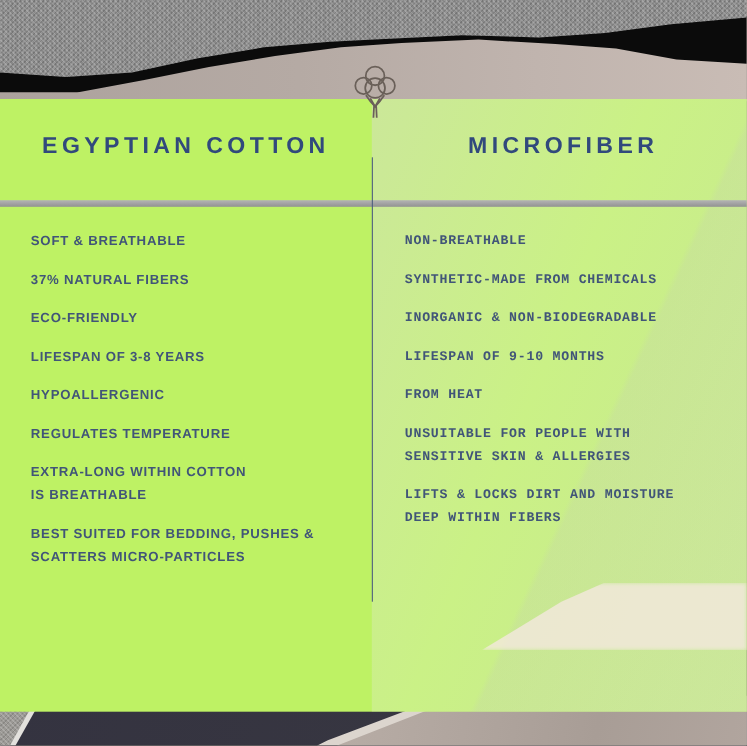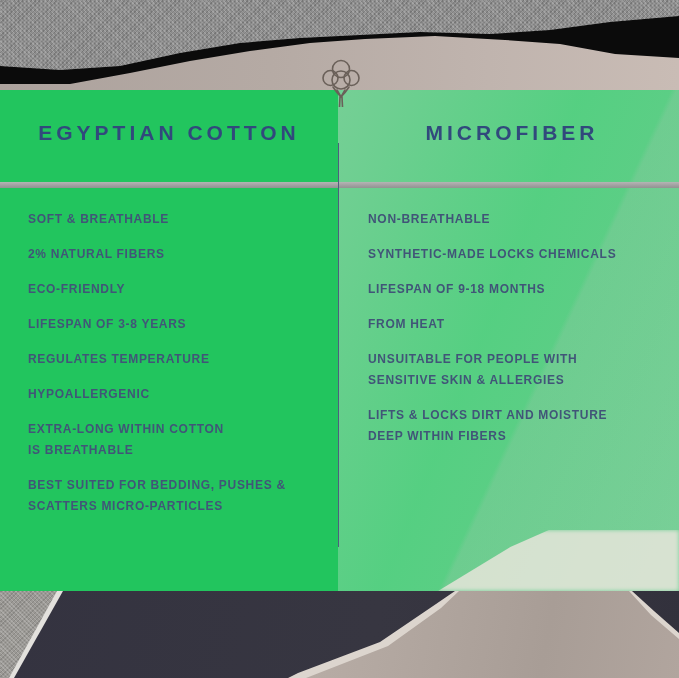--- a/index.html
+++ b/index.html
@@ -31,38 +31,38 @@
     background-image:
       repeating-linear-gradient(45deg, rgba(255,255,255,.18) 0 1px, transparent 1px 3px),
       repeating-linear-gradient(-45deg, rgba(0,0,0,.12) 0 1px, transparent 1px 3px);
     clip-path:polygon(0 0,57px 0,9px 87px,0 87px);}
   .mound-edge{position:absolute;inset:0;background:#dcd5ce;
     clip-path:polygon(455px 0,632px 0,654px 20px,679px 42px,679px 87px,288px 87px,298px 82px,380px 51px,436px 13px);}
   .mound{position:absolute;inset:0;
     background:linear-gradient(100deg,#aba09a 0%,#b8ada6 45%,#a89d96 80%,#b1a59e 100%);
     clip-path:polygon(459px 0,629px 0,651px 24px,679px 48px,679px 87px,306px 87px,388px 55px,441px 17px);}
   
-  .panel{position:absolute;left:0;top:90px;width:679px;height:501px;background:#22c55e;z-index:4;}
+  .panel{position:absolute;left:0;top:90px;width:679px;height:557px;background:#bef264;z-index:4;}
   .panel-right-tint{position:absolute;left:338px;top:0;width:341px;height:100%;
     background:linear-gradient(112deg, rgba(219,219,217,.45) 0%, rgba(238,238,236,.25) 45%, rgba(214,214,212,.40) 100%);}
   .panel-sheen{position:absolute;left:338px;top:0;width:341px;height:100%;
     background:linear-gradient(115deg, transparent 58%, rgba(196,196,194,.18) 59%, rgba(233,233,231,.12) 100%);}
   .blush{position:absolute;left:438px;top:440px;width:241px;height:61px;
     background:#f7e9e5;opacity:.75;filter:blur(2px);
     clip-path:polygon(0% 100%,30% 28%,46% 0%,100% 0%,100% 100%);}
   .hbar{position:absolute;left:0;top:92px;width:100%;height:6px;
     background:linear-gradient(#b4b4b4,#929292);}
   .vline{position:absolute;left:338px;top:53px;width:1px;height:404px;background:#4d5f7e;}
   .col-title{position:absolute;top:32px;line-height:21px;font-size:21px;font-weight:bold;
     letter-spacing:4px;text-align:center;color:#31497c;}
   .col-title.left{left:0;width:338px;}
   .col-title.right{left:330px;width:340px;margin-left:12px;}
   .items{position:absolute;top:119px;width:305px;}
   .items.left{left:28px;}
-  .items.right{left:368px;}
+  .items.right{left:368px;font-family:Liberation Mono, monospace;}
   .item{font-size:12px;font-weight:bold;line-height:21px;letter-spacing:.7px;
     color:#415578;margin-bottom:14px;white-space:pre-line;}
 </style>
 </head>
 <body>
 
 <div class="stage">
 
   <div class="photo-top">
     <div class="tan-band"></div>
@@ -92,34 +92,35 @@
     <div class="blush"></div>
 
     <div class="col-title left">EGYPTIAN COTTON</div>
     <div class="col-title right">MICROFIBER</div>
 
     <div class="hbar"></div>
     <div class="vline"></div>
 
     <div class="items left">
         <div class="item">SOFT &amp; BREATHABLE</div>
-        <div class="item">2% NATURAL FIBERS</div>
+        <div class="item">37% NATURAL FIBERS</div>
         <div class="item">ECO-FRIENDLY</div>
         <div class="item">LIFESPAN OF 3-8 YEARS</div>
+        <div class="item">HYPOALLERGENIC</div>
         <div class="item">REGULATES TEMPERATURE</div>
-        <div class="item">HYPOALLERGENIC</div>
         <div class="item">EXTRA-LONG WITHIN COTTON
 IS BREATHABLE</div>
         <div class="item">BEST SUITED FOR BEDDING, PUSHES &amp;
 SCATTERS MICRO-PARTICLES</div>
       </div>
     <div class="items right">
         <div class="item">NON-BREATHABLE</div>
-        <div class="item">SYNTHETIC-MADE LOCKS CHEMICALS</div>
-        <div class="item">LIFESPAN OF 9-18 MONTHS</div>
+        <div class="item">SYNTHETIC-MADE FROM CHEMICALS</div>
+        <div class="item">INORGANIC &amp; NON-BIODEGRADABLE</div>
+        <div class="item">LIFESPAN OF 9-10 MONTHS</div>
         <div class="item">FROM HEAT</div>
         <div class="item">UNSUITABLE FOR PEOPLE WITH
 SENSITIVE SKIN &amp; ALLERGIES</div>
         <div class="item">LIFTS &amp; LOCKS DIRT AND MOISTURE
 DEEP WITHIN FIBERS</div>
       </div>
   </div>
 
   <div class="photo-bottom">
     <div class="gray-corner-edge"></div>

